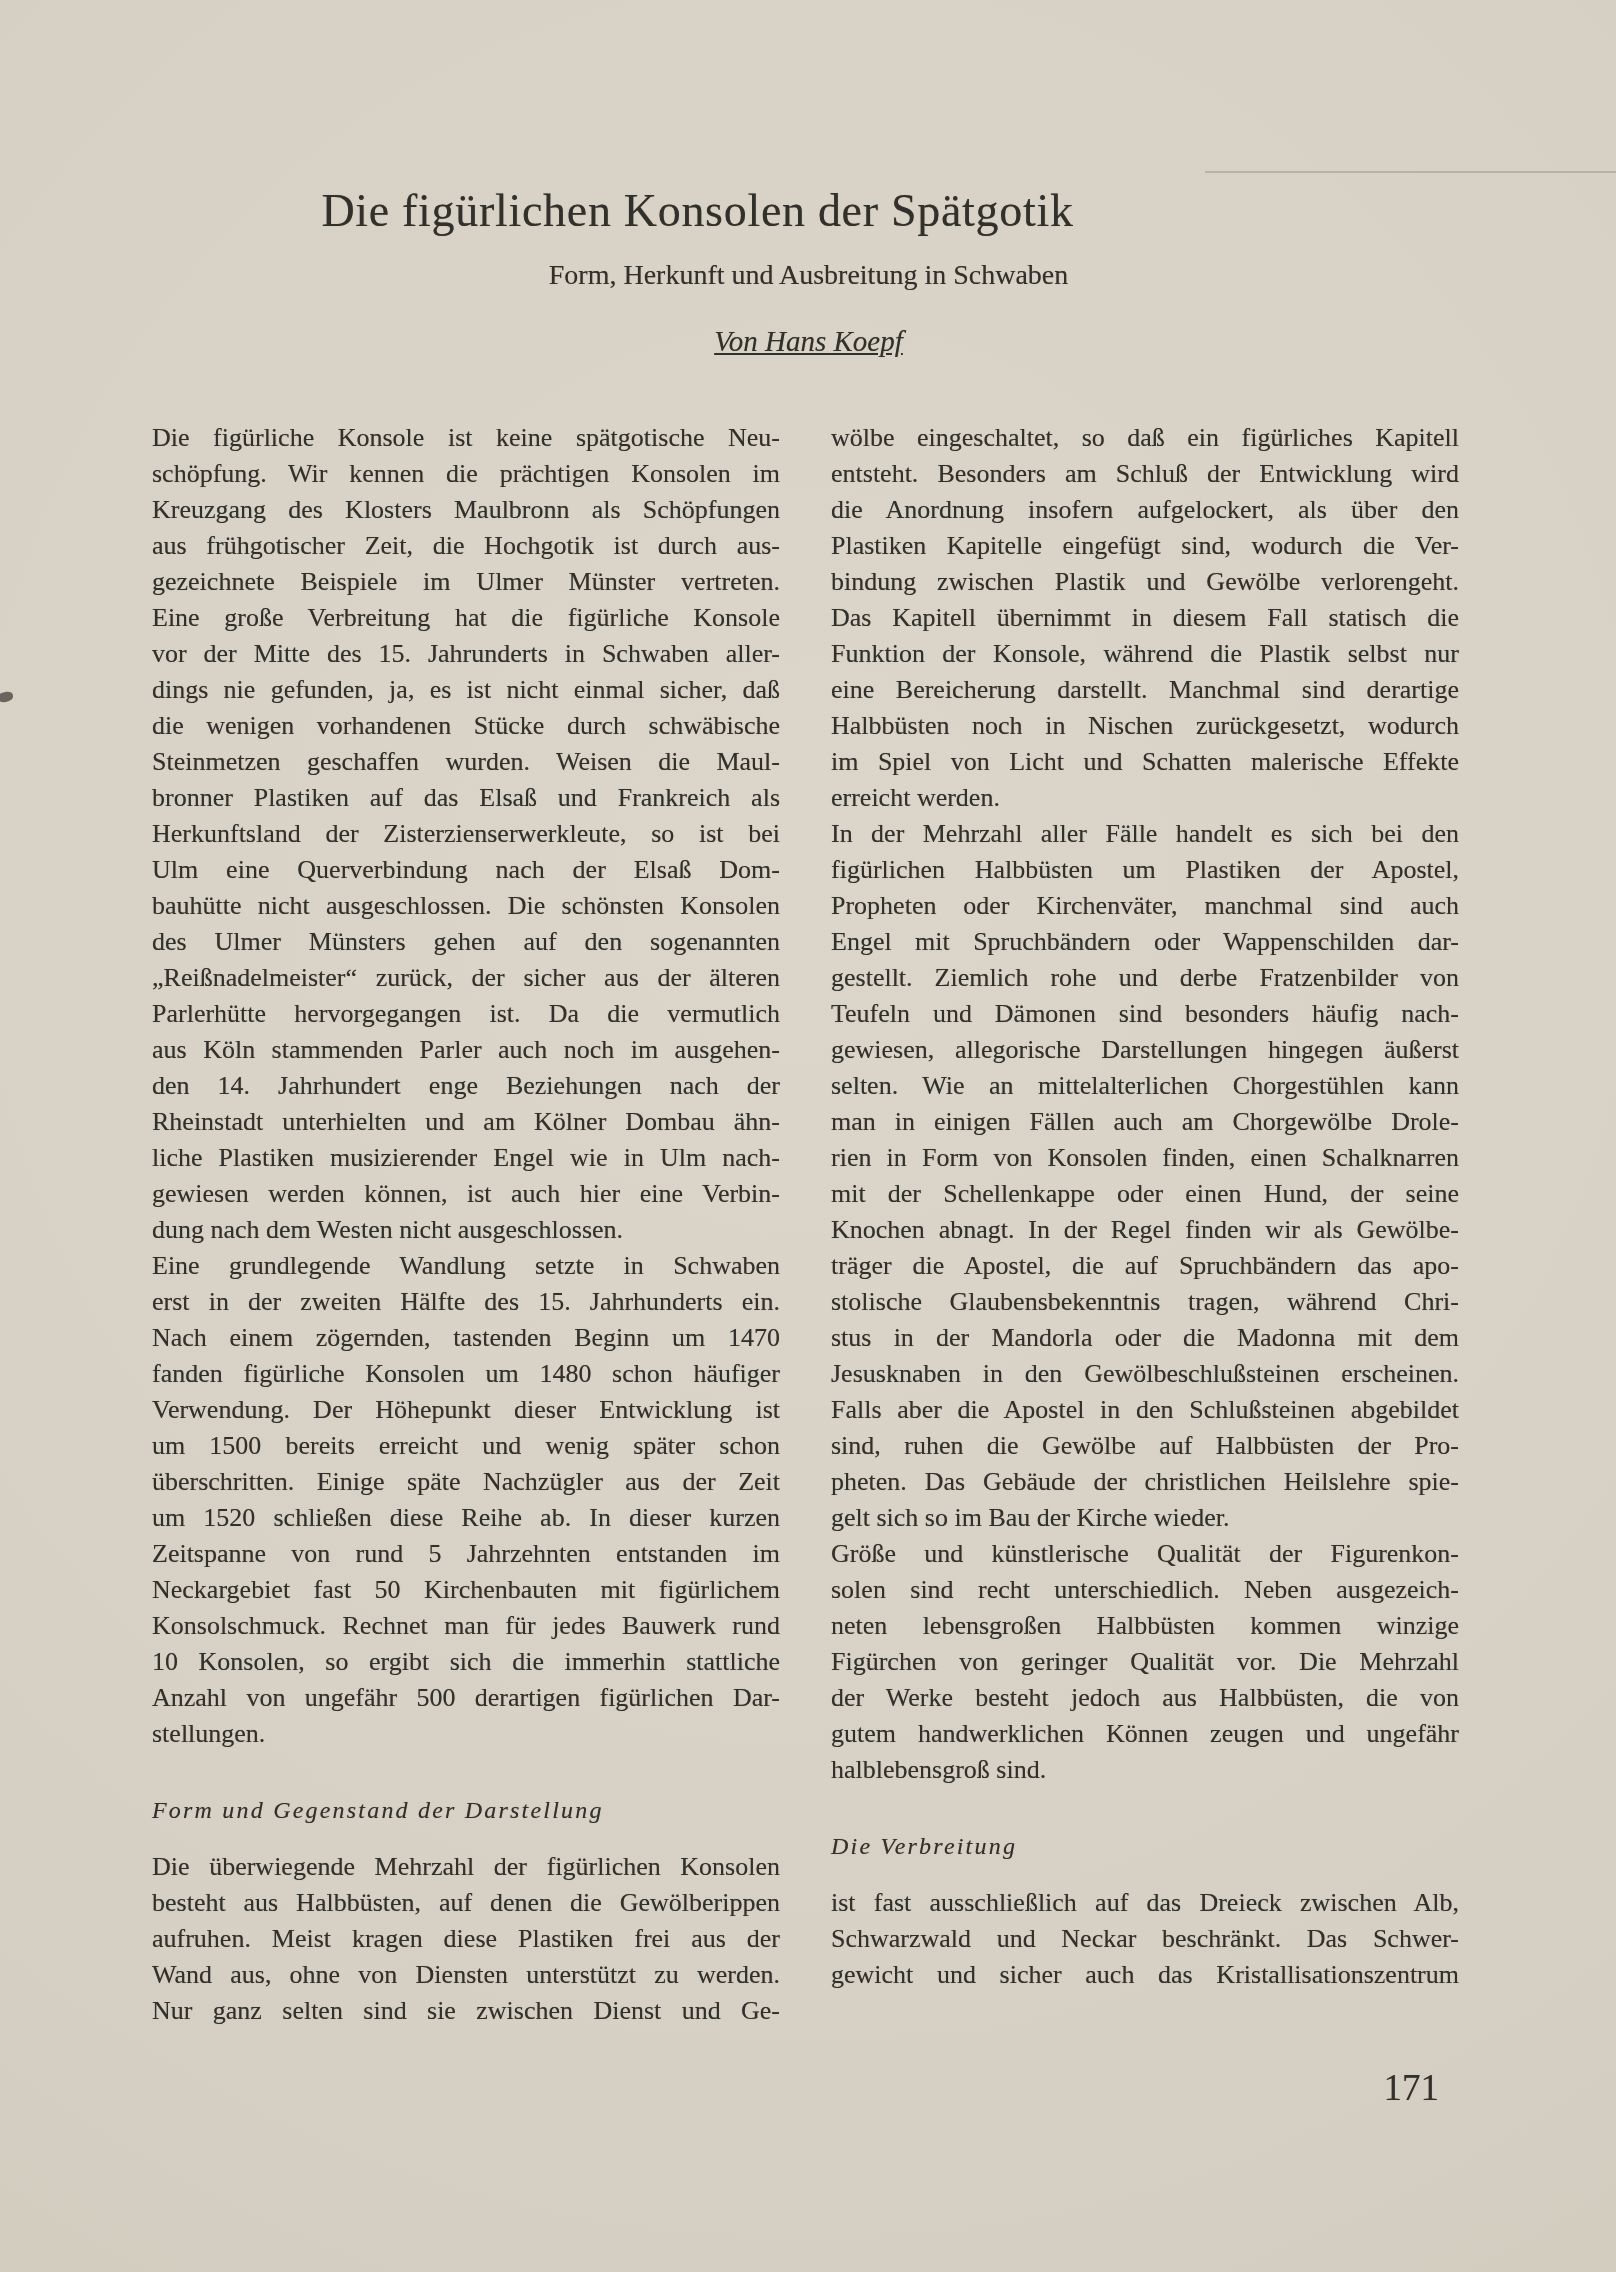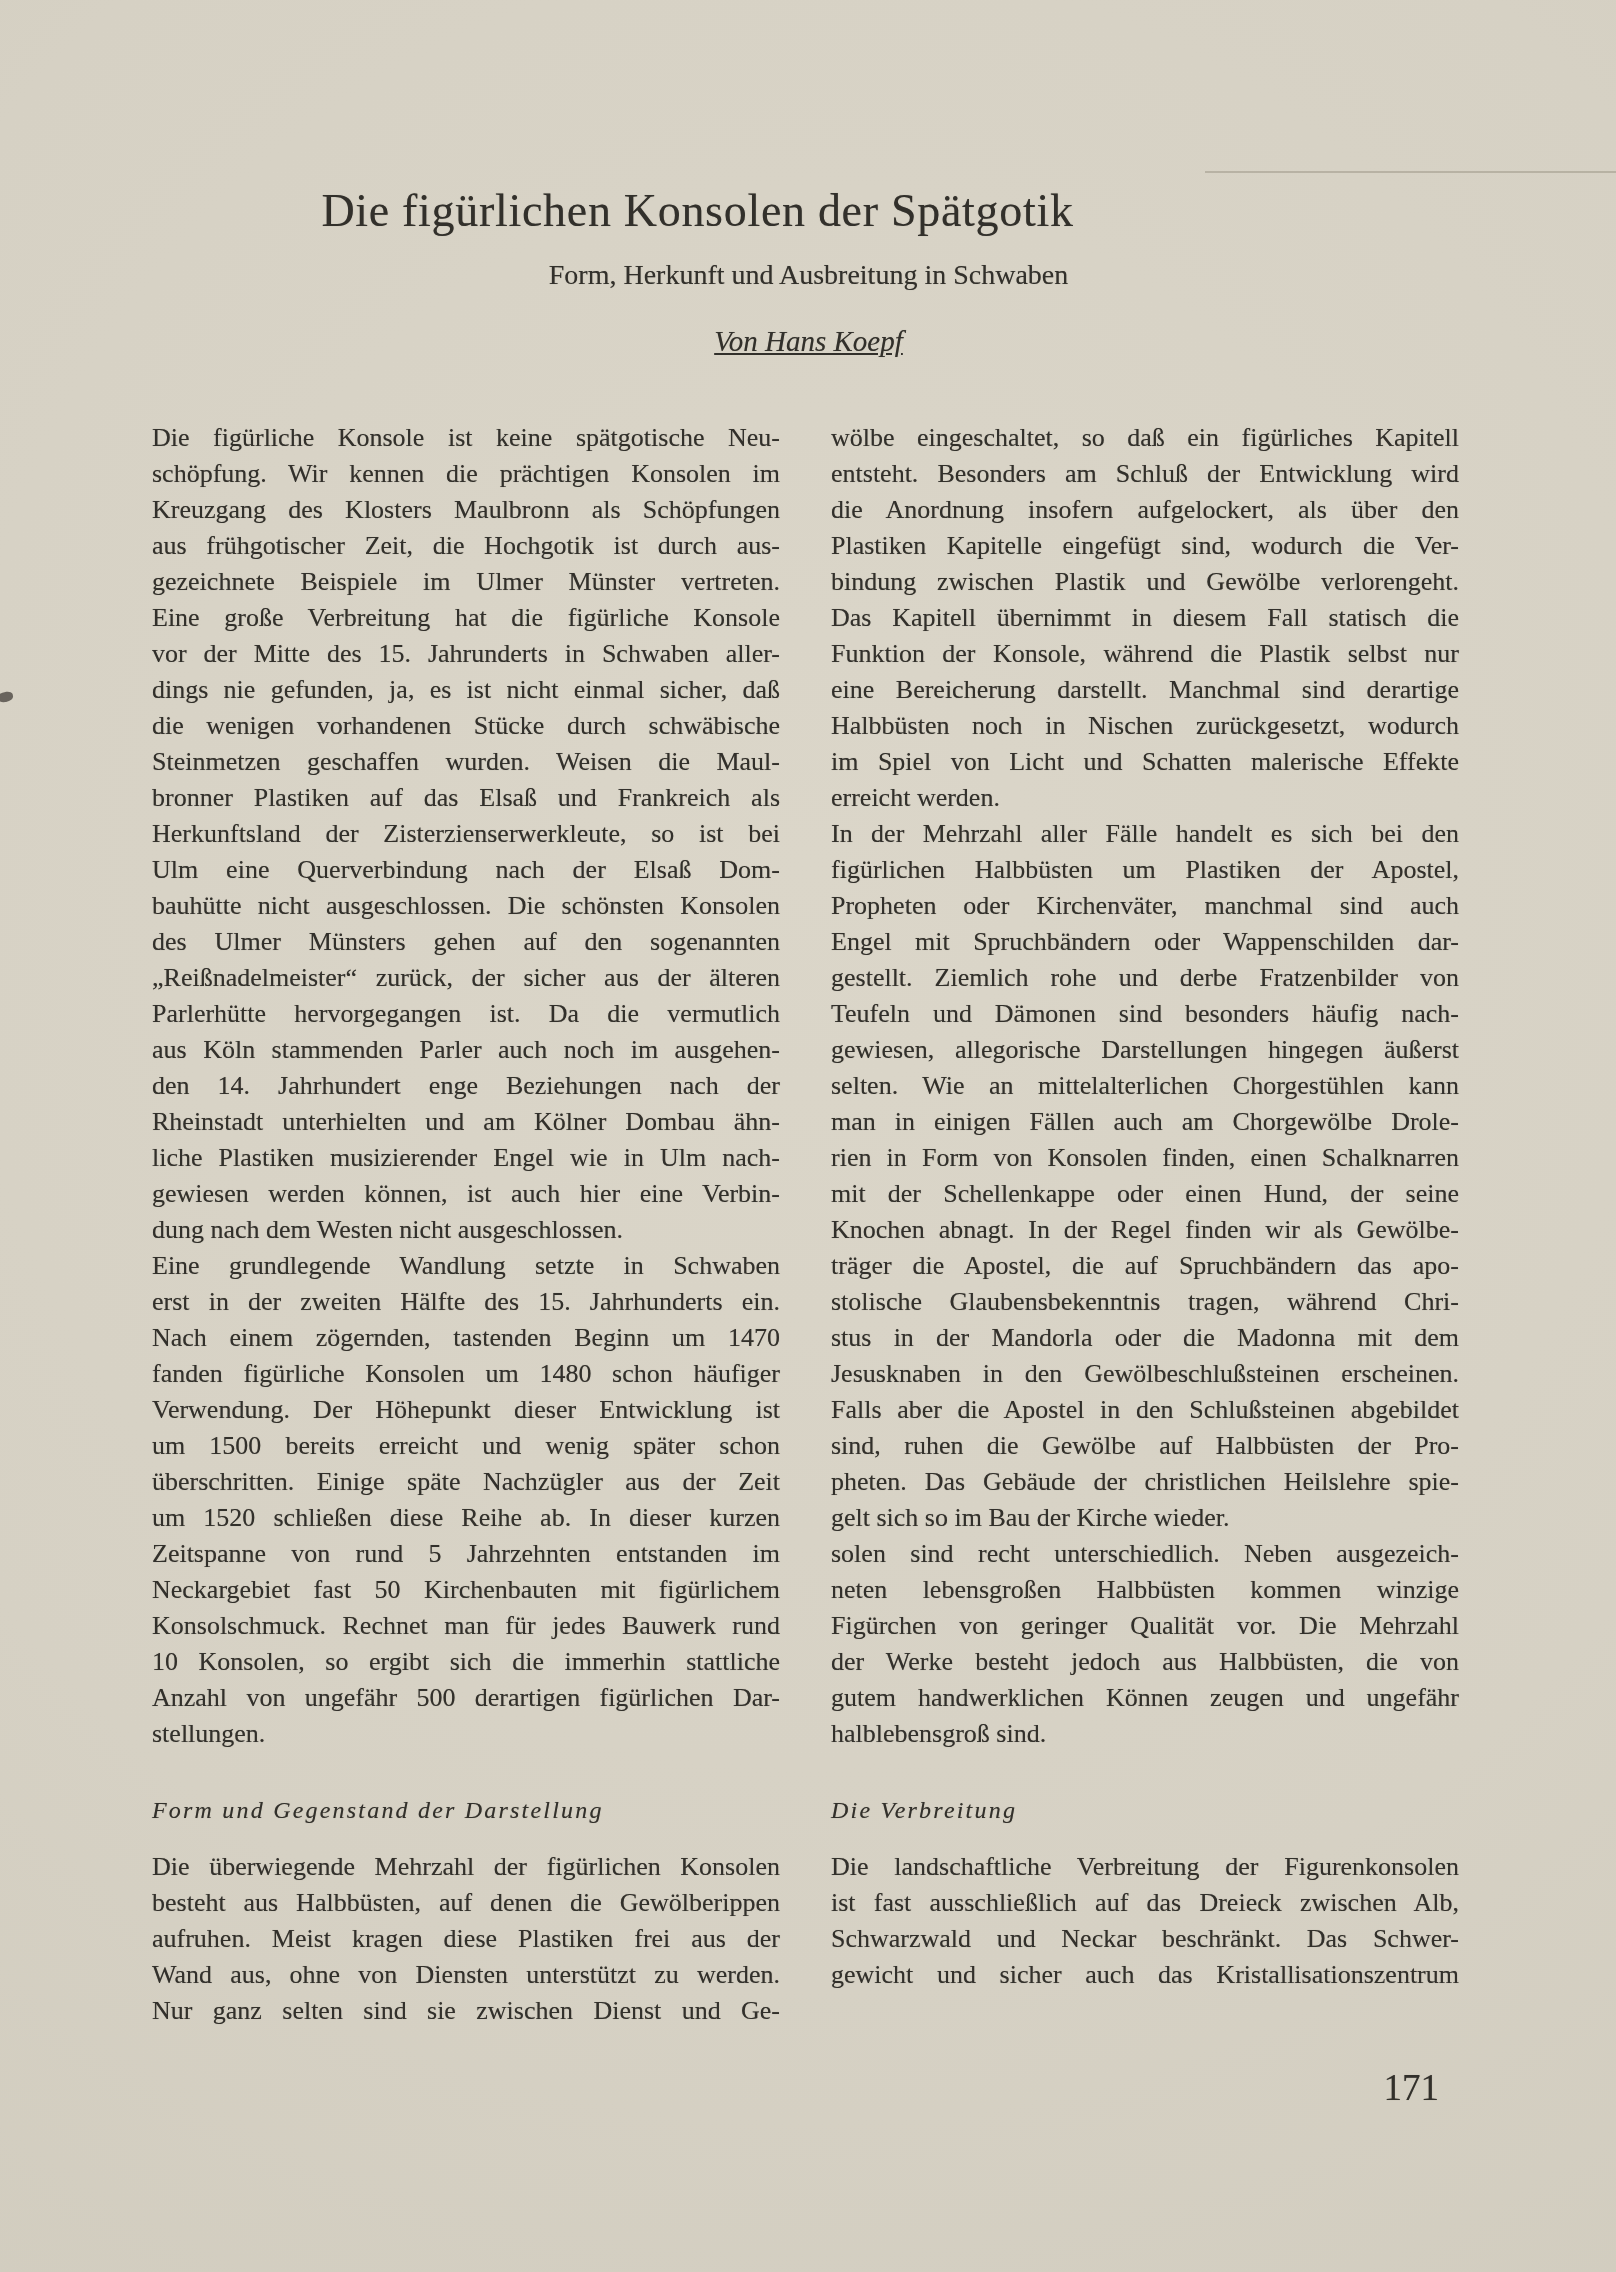--- a/index.html
+++ b/index.html
@@ -189,30 +189,30 @@
         <div class="line">träger die Apostel, die auf Spruchbändern das apo-</div>
         <div class="line">stolische Glaubensbekenntnis tragen, während Chri-</div>
         <div class="line">stus in der Mandorla oder die Madonna mit dem</div>
         <div class="line">Jesusknaben in den Gewölbeschlußsteinen erscheinen.</div>
         <div class="line">Falls aber die Apostel in den Schlußsteinen abgebildet</div>
         <div class="line">sind, ruhen die Gewölbe auf Halbbüsten der Pro-</div>
         <div class="line">pheten. Das Gebäude der christlichen Heilslehre spie-</div>
         <div class="line end">gelt sich so im Bau der Kirche wieder.</div>
       </div>
       <div class="para">
+        <div class="line">Größe und künstlerische Qualität der Figurenkon-</div>
         <div class="line">solen sind recht unterschiedlich. Neben ausgezeich-</div>
         <div class="line">neten lebensgroßen Halbbüsten kommen winzige</div>
         <div class="line">Figürchen von geringer Qualität vor. Die Mehrzahl</div>
         <div class="line">der Werke besteht jedoch aus Halbbüsten, die von</div>
         <div class="line">gutem handwerklichen Können zeugen und ungefähr</div>
         <div class="line end">halblebensgroß sind.</div>
       </div>
       <div class="section-heading">Die Verbreitung</div>
       <div class="para">
-        <div class="line">Die landschaftliche Verbreitung der Figurenkonsolen</div>
         <div class="line">ist fast ausschließlich auf das Dreieck zwischen Alb,</div>
         <div class="line">Schwarzwald und Neckar beschränkt. Das Schwer-</div>
         <div class="line">gewicht und sicher auch das Kristallisationszentrum</div>
       </div>
     </div>
 
   <div class="page-number soft">171</div>
 </div>
 
 

